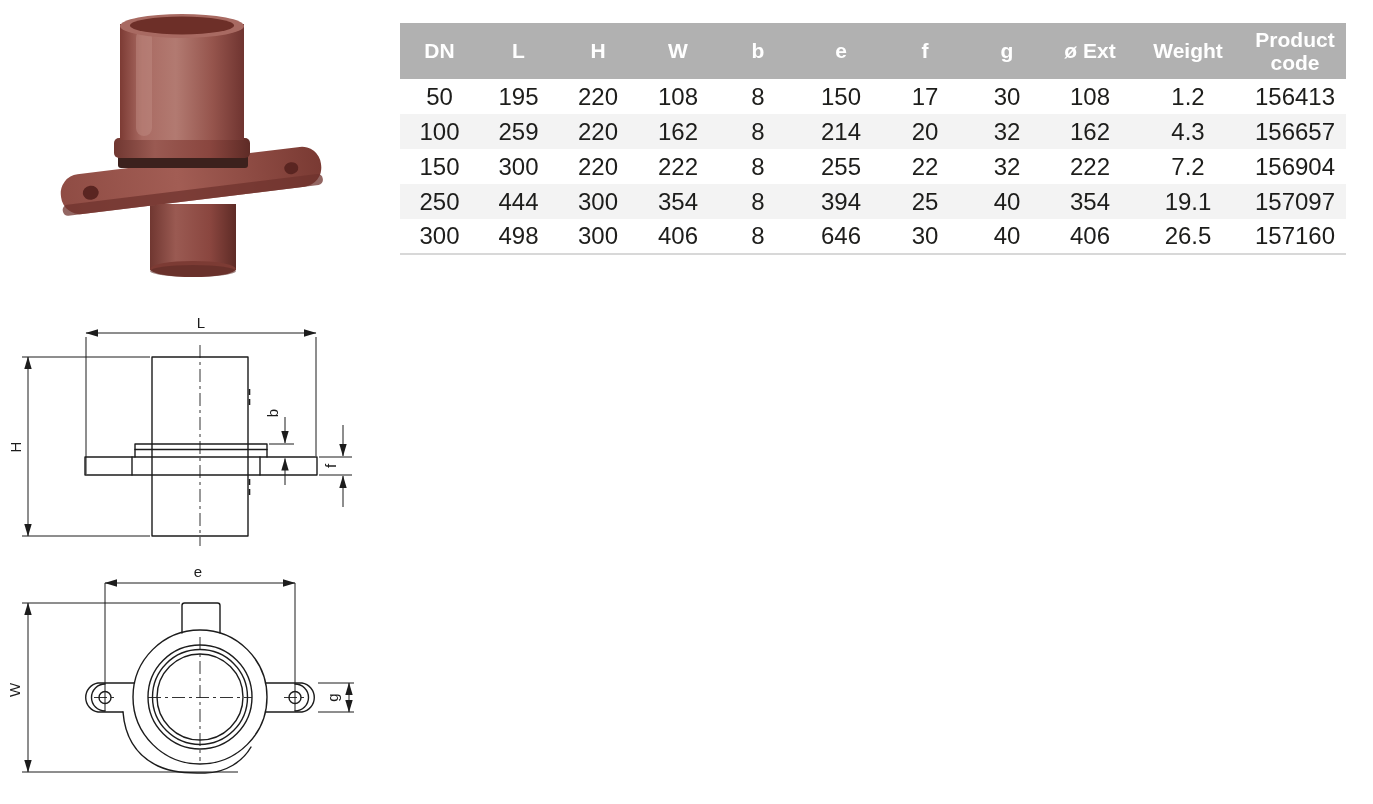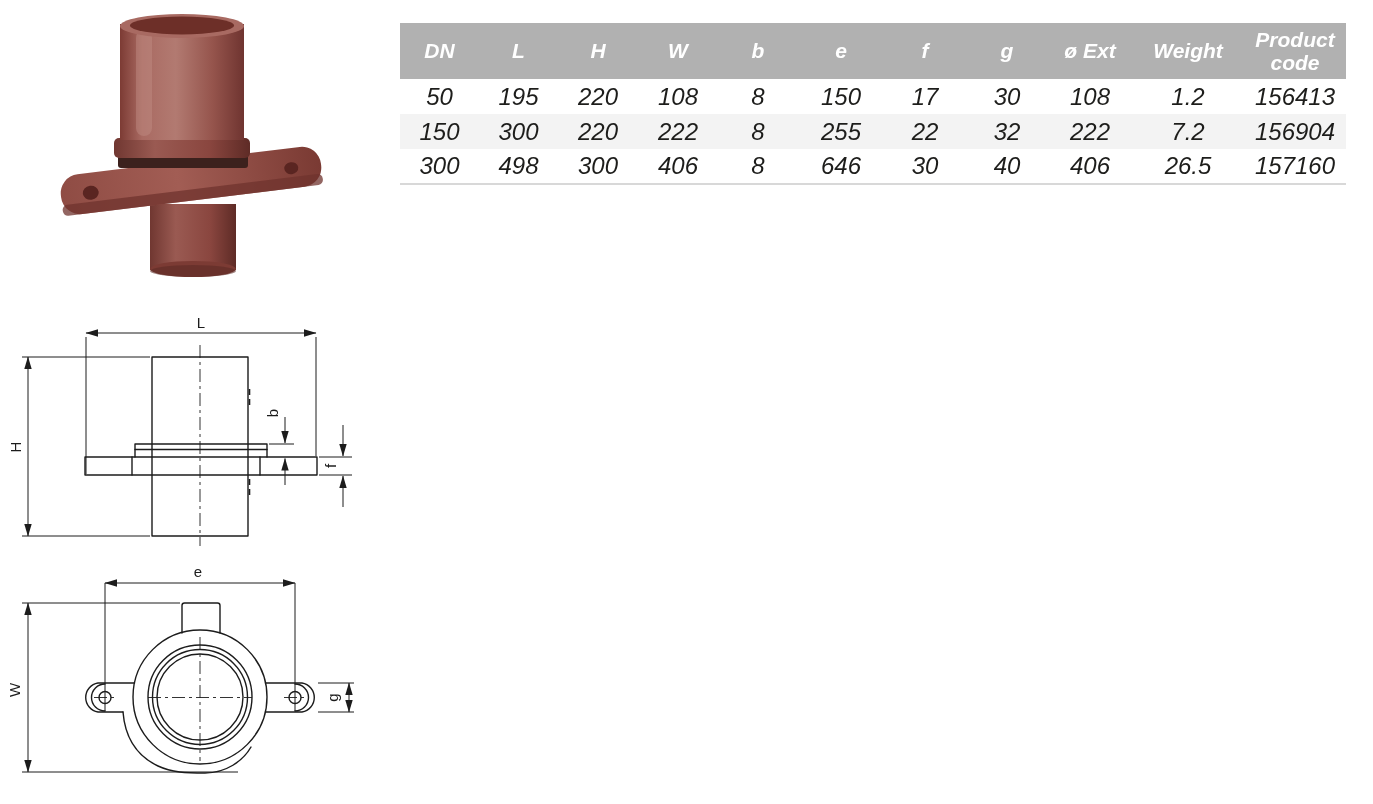--- a/index.html
+++ b/index.html
@@ -20,21 +20,20 @@
   svg .obj{stroke:var(--line);stroke-width:1.4;fill:none;stroke-linecap:round;stroke-linejoin:round;}
   svg .dim{stroke:var(--line);stroke-width:1;fill:none;}
   svg .cl{stroke:var(--line);stroke-width:0.9;fill:none;stroke-dasharray:13 4 3 4;}
   svg .seal{stroke:var(--line);stroke-width:1.6;fill:none;stroke-dasharray:6 4;}
   svg text.dimlbl{font-family:"Liberation Sans",sans-serif;font-size:15px;fill:var(--line);}
   
   .dims-table{
     position:absolute;left:400px;top:23px;width:946px;
     border-collapse:collapse;table-layout:fixed;
     border-bottom:2px solid var(--table-border);
-    font-style:italic;
   }
   .dims-table thead th{
     background:var(--header-bg);color:var(--header-text);
     font-weight:bold;font-size:21px;height:56px;line-height:1.1;
     text-align:center;vertical-align:middle;padding:0 2px;
   }
   .dims-table tbody td{
     font-size:24px;color:var(--cell-text);text-align:center;
     height:35px;padding:0;vertical-align:middle;white-space:nowrap;
   }
@@ -220,33 +219,59 @@
         <td>108</td>
         <td>8</td>
         <td>150</td>
         <td>17</td>
         <td>30</td>
         <td>108</td>
         <td>1.2</td>
         <td>156413</td>
       </tr>
       <tr>
+        <td>100</td>
+        <td>259</td>
+        <td>220</td>
+        <td>162</td>
+        <td>8</td>
+        <td>214</td>
+        <td>20</td>
+        <td>32</td>
+        <td>162</td>
+        <td>4.3</td>
+        <td>156657</td>
+      </tr>
+      <tr>
         <td>150</td>
         <td>300</td>
         <td>220</td>
         <td>222</td>
         <td>8</td>
         <td>255</td>
         <td>22</td>
         <td>32</td>
         <td>222</td>
         <td>7.2</td>
         <td>156904</td>
       </tr>
       <tr>
+        <td>250</td>
+        <td>444</td>
+        <td>300</td>
+        <td>354</td>
+        <td>8</td>
+        <td>394</td>
+        <td>25</td>
+        <td>40</td>
+        <td>354</td>
+        <td>19.1</td>
+        <td>157097</td>
+      </tr>
+      <tr>
         <td>300</td>
         <td>498</td>
         <td>300</td>
         <td>406</td>
         <td>8</td>
         <td>646</td>
         <td>30</td>
         <td>40</td>
         <td>406</td>
         <td>26.5</td>

